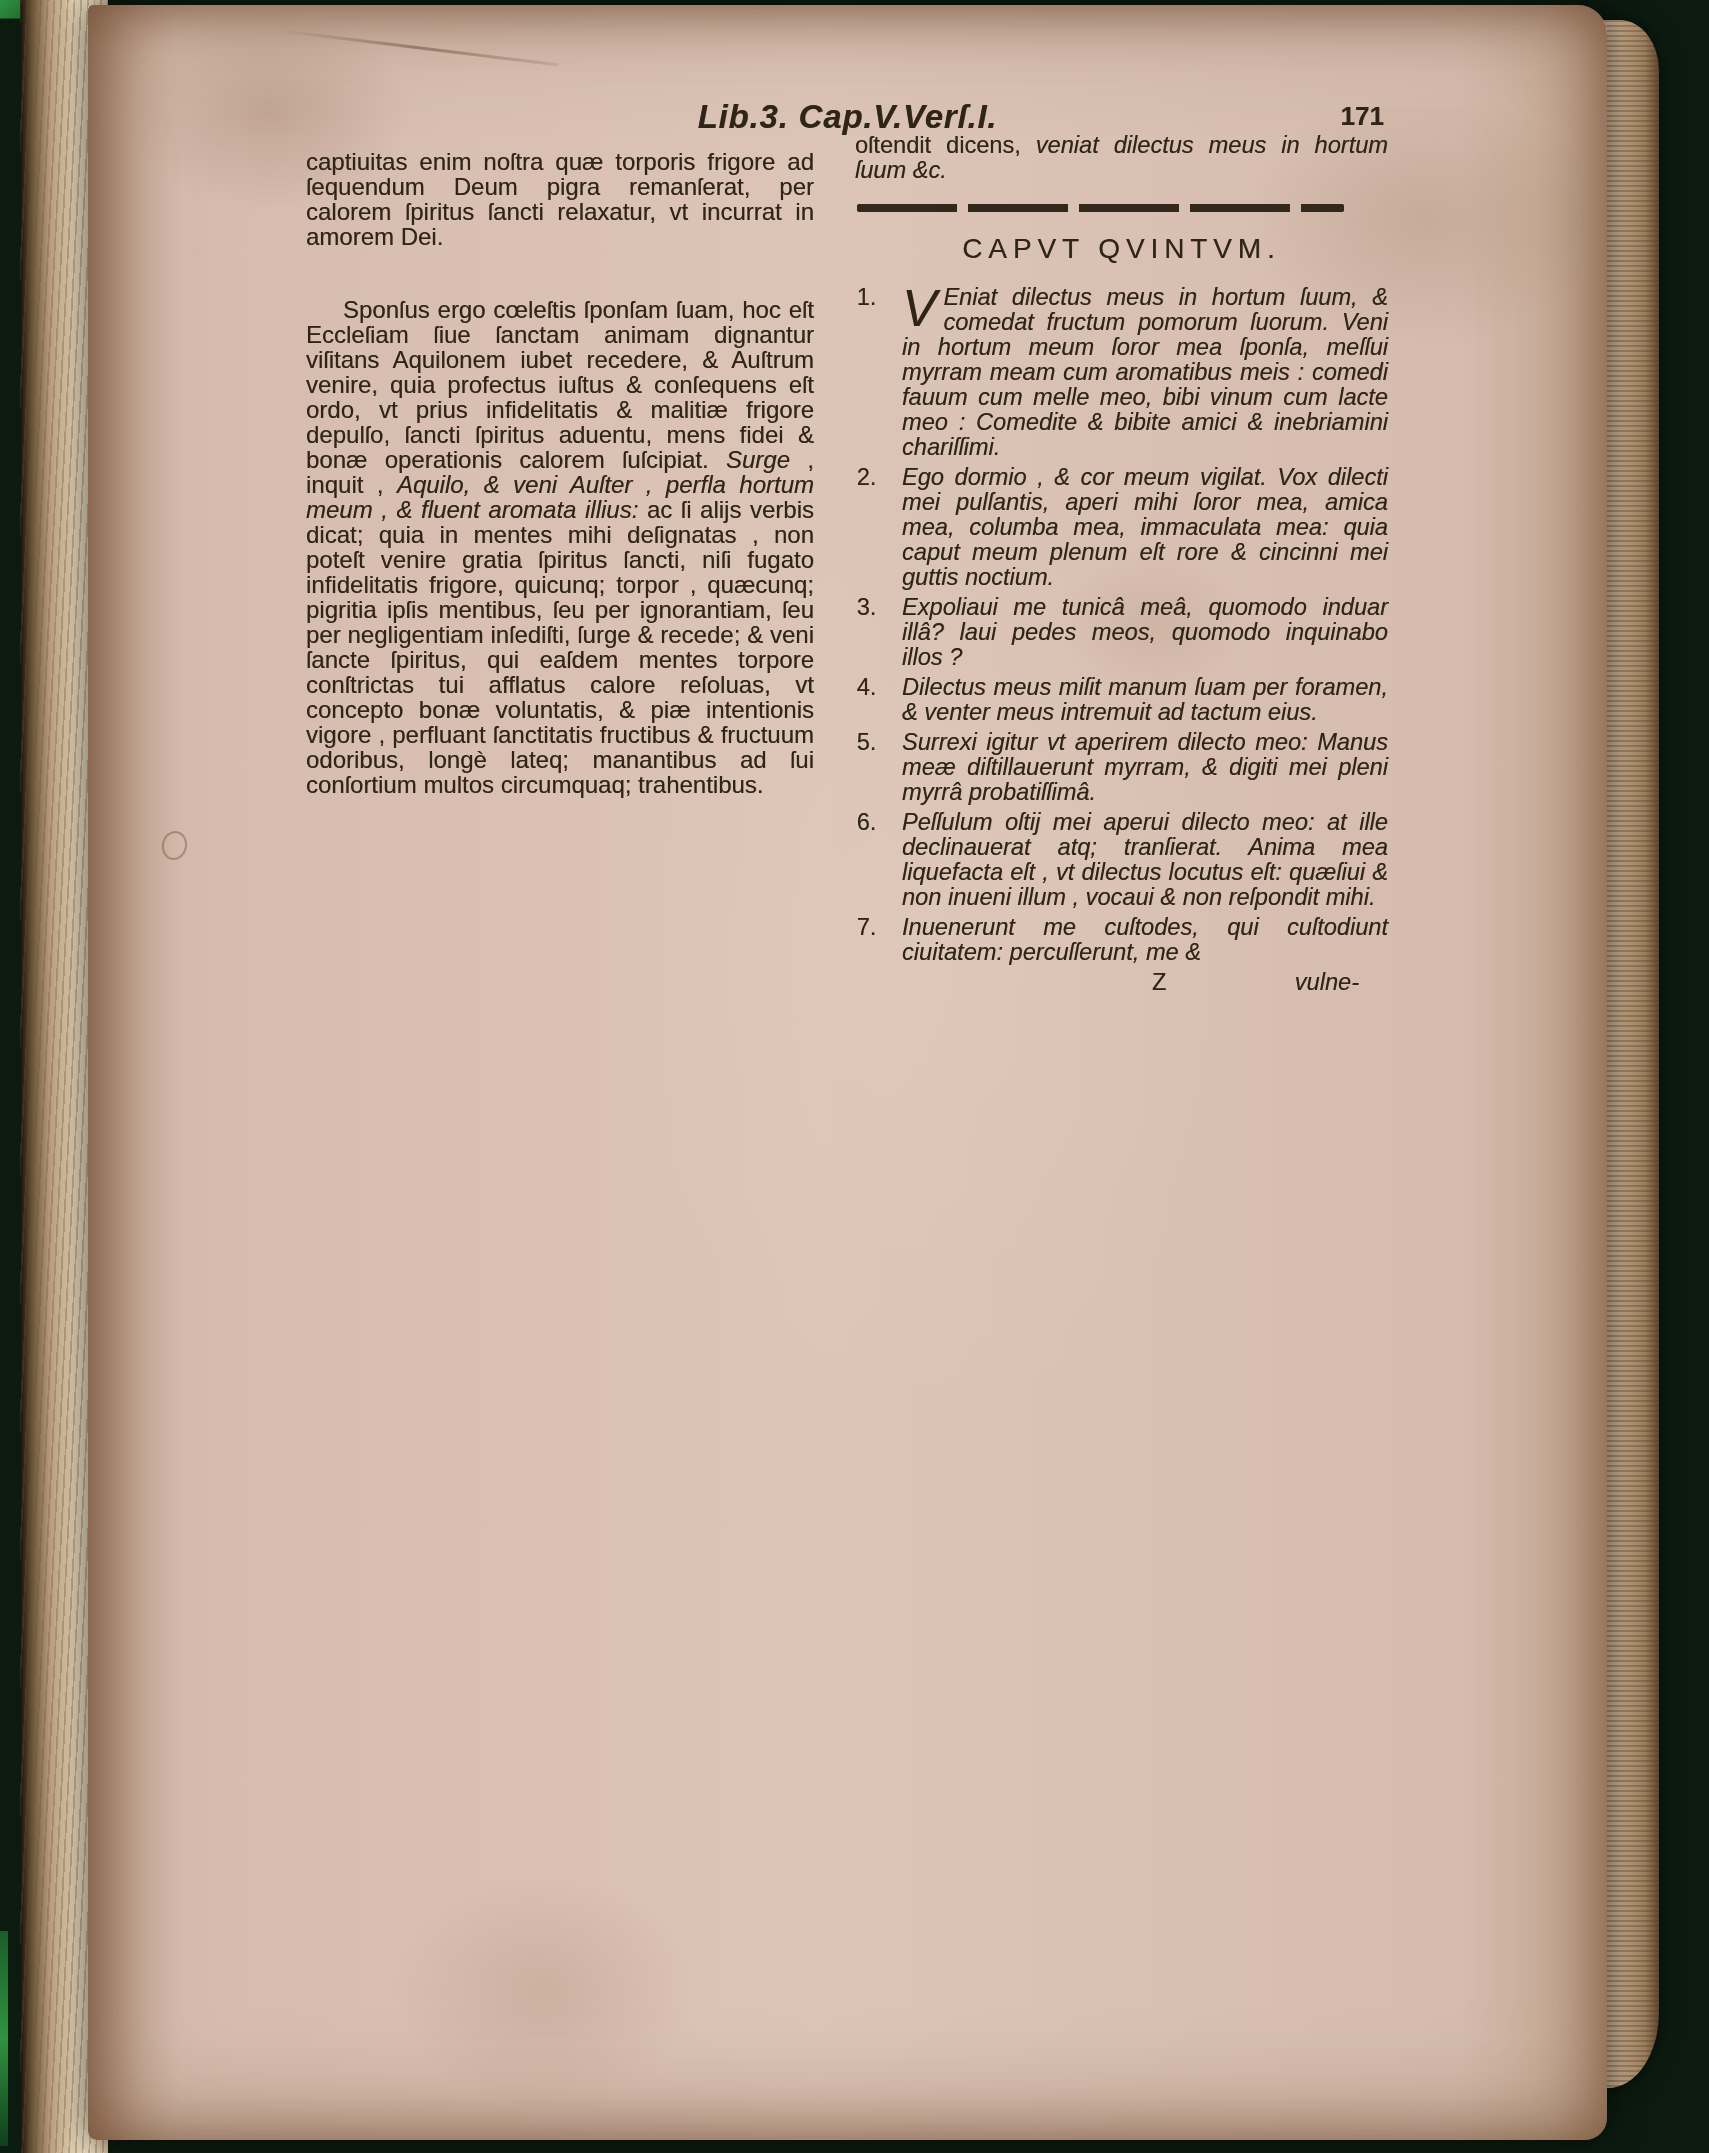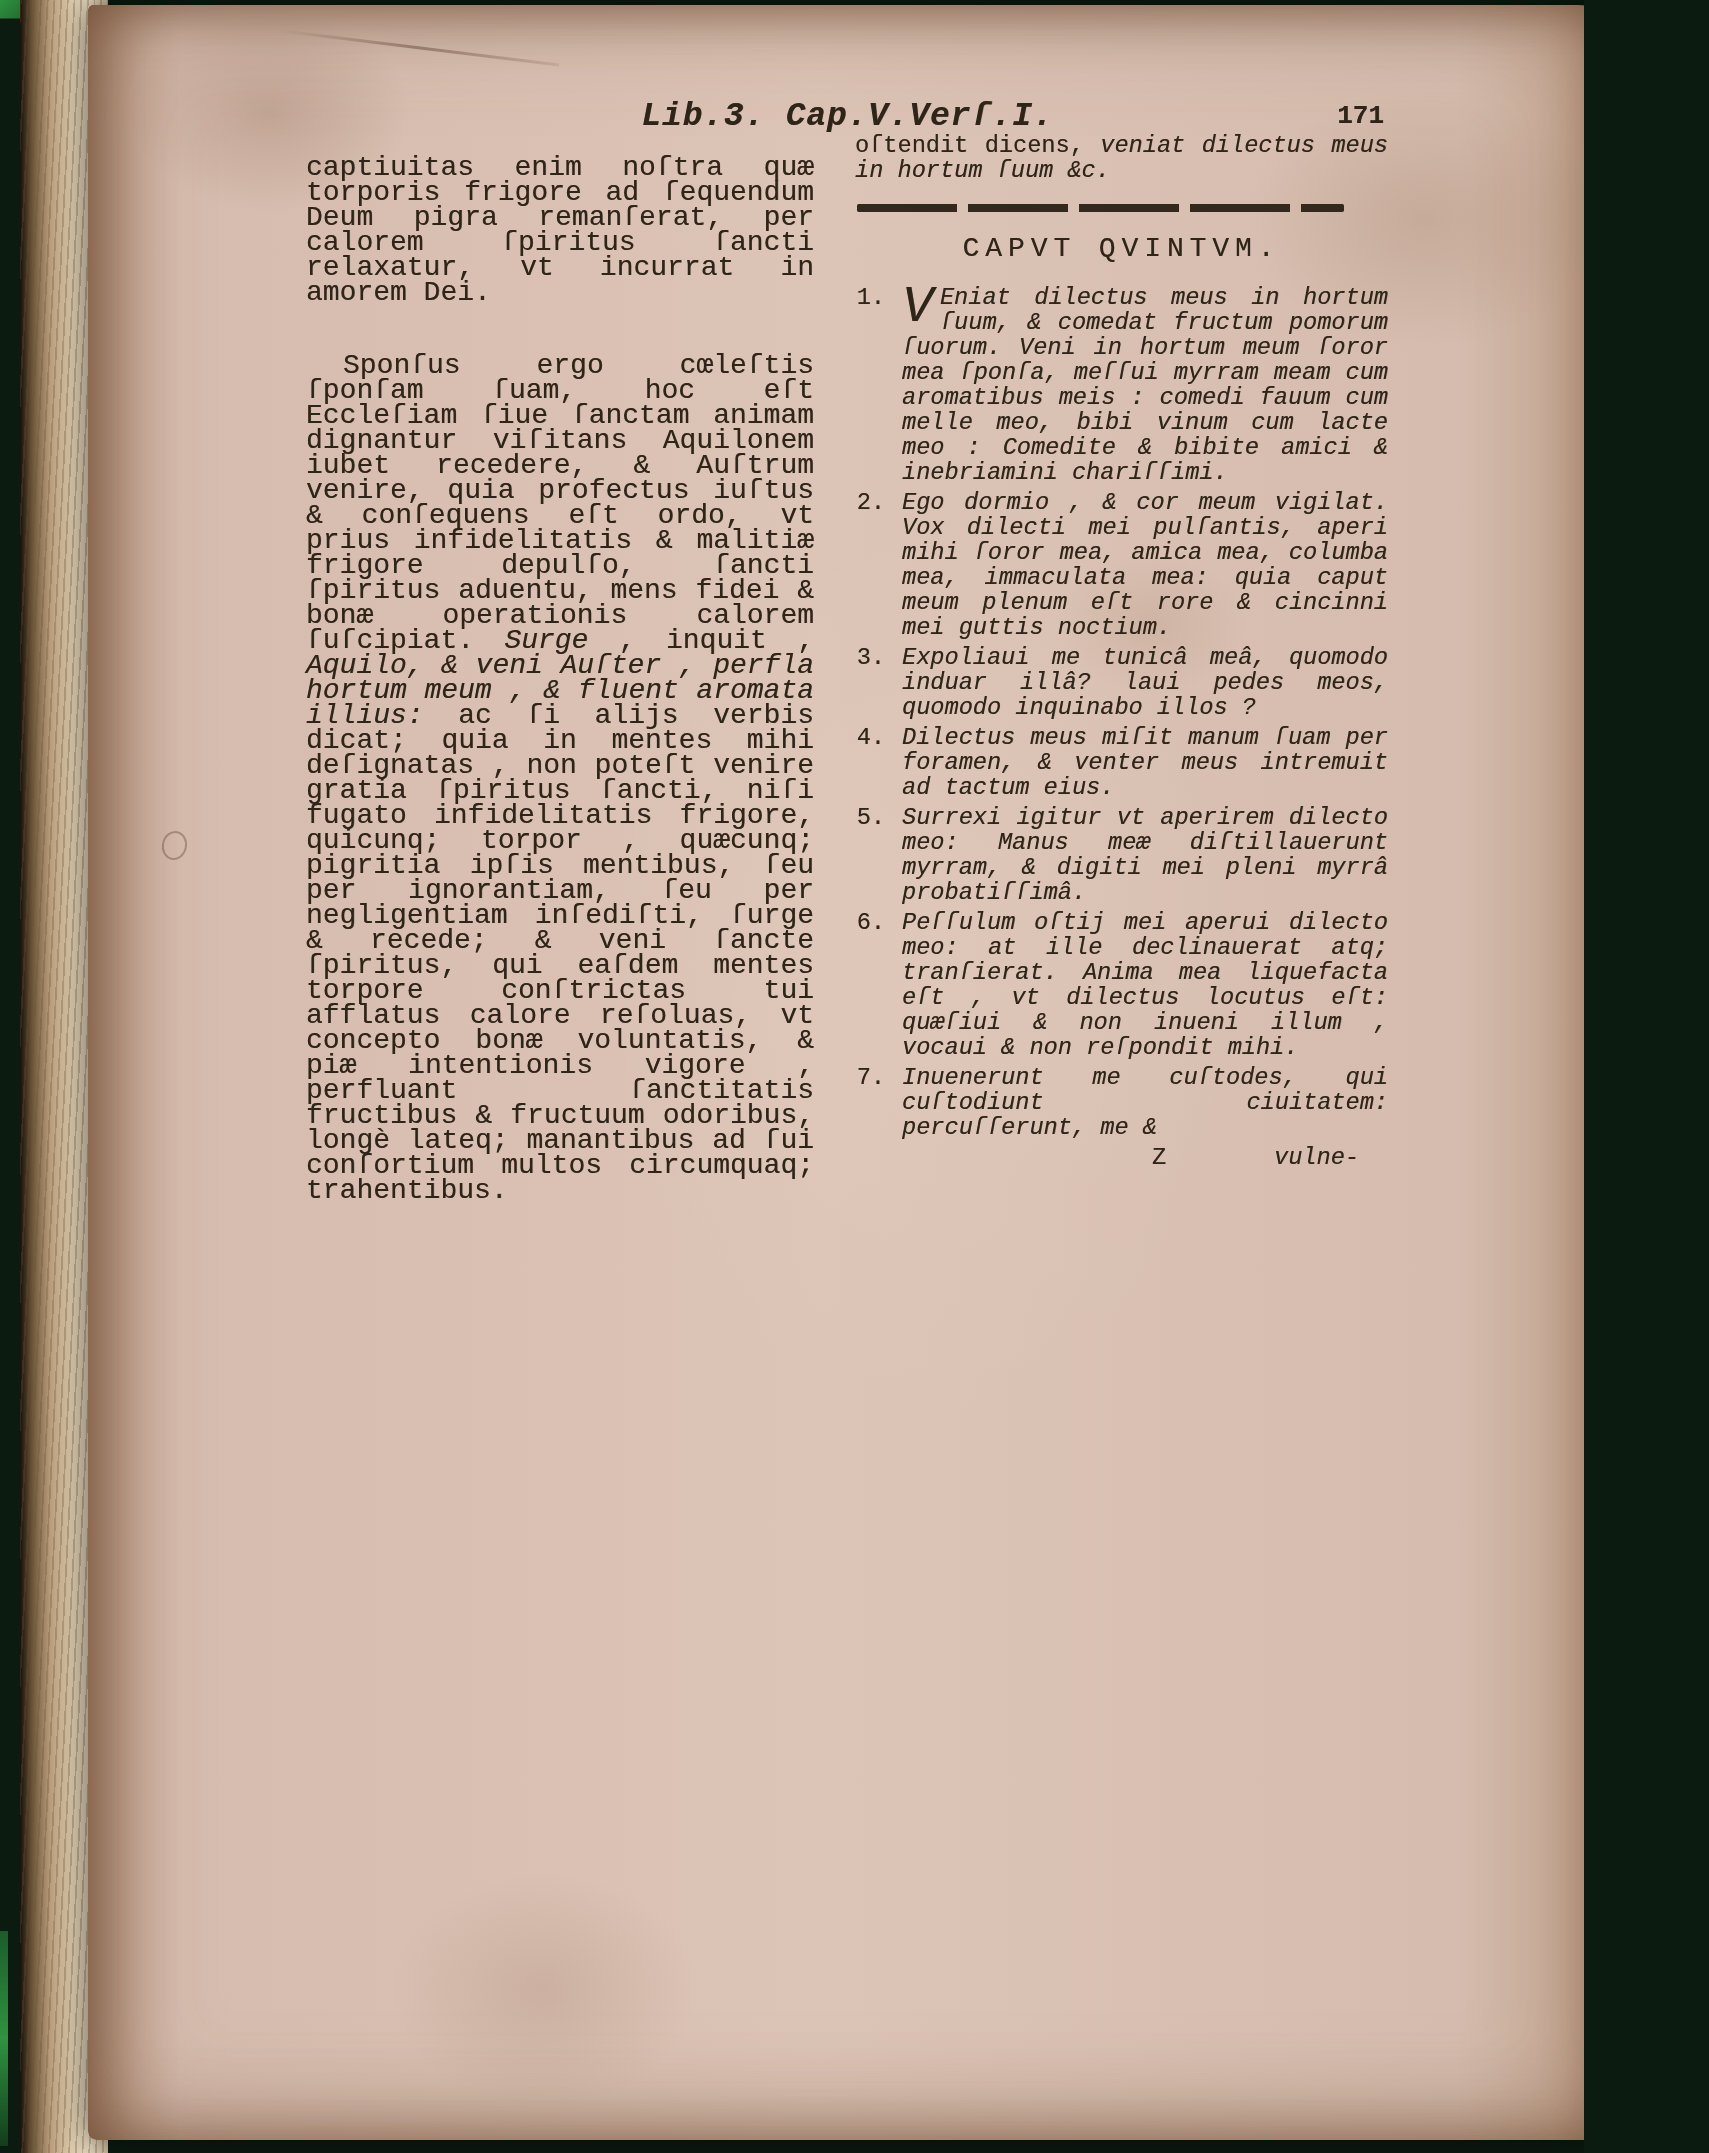--- a/index.html
+++ b/index.html
@@ -1,20 +1,20 @@
 <!DOCTYPE html>
 <html style="font-size:13.5px"><head>
 <meta charset="utf-8">
 <style>
   html,body{margin:0;padding:0;background:#0c1b10;}
-  .scene{position:relative;width:1584px;height:2154px;overflow:hidden;
+  .scene{position:relative;width:1709px;height:2154px;overflow:hidden;
          background:
            radial-gradient(1012px 759px at 50% 50%, rgba(30,55,35,.25), transparent 80%),
            #0c1b10;
-         font-family:Liberation Mono, monospace;}
+         font-family:Liberation Sans, sans-serif;}
   
   .green-top{position:absolute;left:0;top:0;width:61px;height:18.6px;
     background:linear-gradient(135deg,#2f9340,#14471f);clip-path:polygon(0 0,100% 0,55% 100%,0 100%);}
   .green-left{position:absolute;left:0;top:1931px;width:7.6px;height:215px;
     background:linear-gradient(180deg,#1c5c2a,#2f9340,#123d1b);}
   
   .underpages{position:absolute;left:20px;top:0;width:88px;height:2154px;
     background:
       repeating-linear-gradient(93deg, rgba(110,80,50,.30) 0 1.7px, rgba(0,0,0,0) 1.7px 6.7px),
       linear-gradient(90deg,#17110a 0%, #6b5538 14%, #b89d7c 34%, #dfcdae 58%, #e9dcc2 78%, #d2bfa0 100%);}
@@ -46,22 +46,22 @@
   .crease{position:absolute;left:190px;top:23.6px;width:283px;height:2.5px;
     background:linear-gradient(90deg,transparent,rgba(90,60,40,.45),rgba(90,60,40,.12));
     transform:rotate(7deg);transform-origin:left center;}
   .ring-mark{position:absolute;left:74px;top:826px;width:21px;height:24.5px;
     border:2.5px solid rgba(90,65,45,.38);border-radius:50%;transform:rotate(12deg);}
   
   .page *{text-shadow:0.3px 0.3px 0.6px rgba(47,36,24,.5);}
   .header-row{position:absolute;left:218px;top:93px;width:1083px;height:40px;text-align:center;}
   .running-title{font-style:italic;font-weight:bold;font-size:33px;letter-spacing:0.8px;}
   .folio{position:absolute;right:5px;top:3.4px;font-weight:bold;font-size:26px;font-style:normal;}
-  .col-left{position:absolute;left:218px;top:150px;width:508px;
-    font-size:28px;line-height:25px;text-align:justify;}
+  .col-left{position:absolute;left:218px;top:144px;width:508px;
+    font-size:24px;line-height:25px;text-align:justify;}
   .para{margin:0 0 4.2px 0;}
   .para.indent{text-indent:37px;margin-top:48px;}
   .it{font-style:italic;}
   .margin-note{position:absolute;left:86px;top:665px;width:128px;
     font-size:19px;line-height:28px;white-space:pre-line;text-align:left;}
   .col-right{position:absolute;left:767px;top:128px;width:533px;
     font-size:23.6px;line-height:25px;}
   .intro{margin:0;text-align:justify;}
   .section-rule{width:487px;height:7.6px;margin:21px 0 0 1.7px;border-radius:1.7px;
     background:repeating-linear-gradient(90deg,#32281c 0 100px, rgba(50,40,28,0) 100px 111px);}

